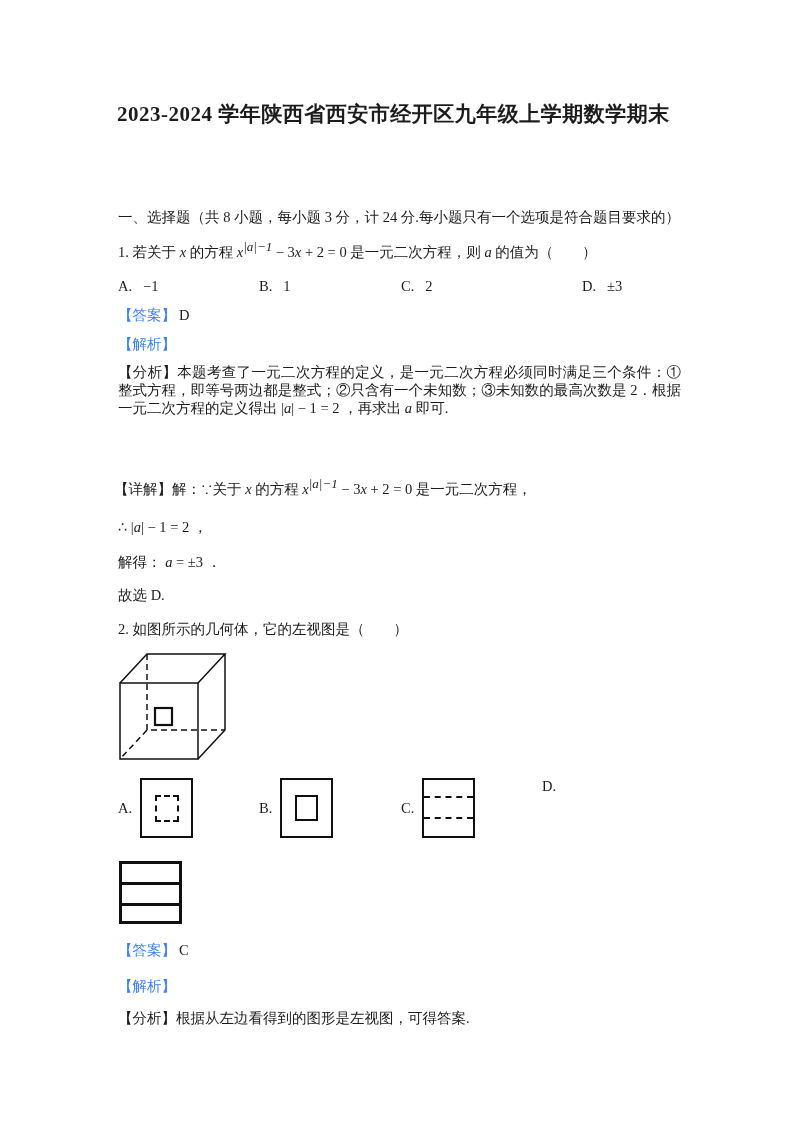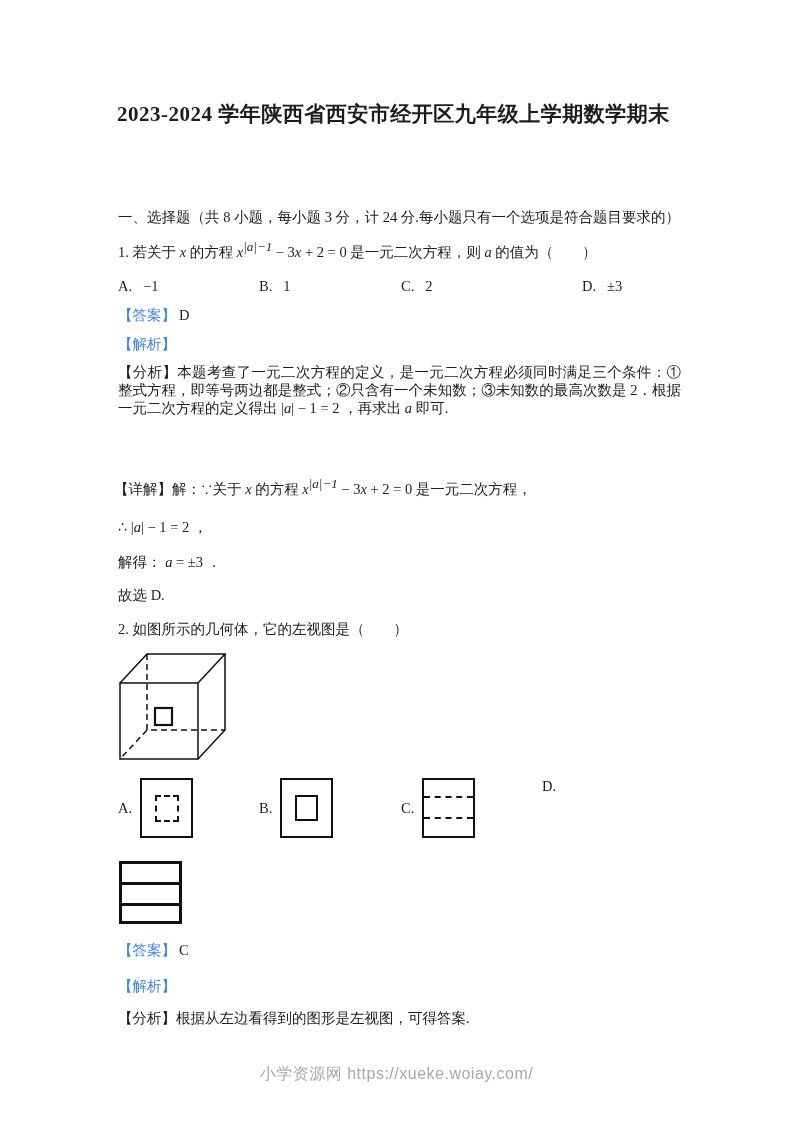--- a/index.html
+++ b/index.html
@@ -130,17 +130,14 @@
   </div>
 
   <div class="abs line" style="left:118px;top:939px;">
     <span class="blue">【答案】</span><span class="ans-value">C</span>
   </div>
 
   <div class="abs line blue" style="left:118px;top:975px;">【解析】</div>
 
   <div class="abs line" style="left:118px;top:1007px;">【分析】根据从左边看得到的图形是左视图，可得答案.</div>
 
-  <div class="abs footer">
-    <span>小学资源网 https://xueke.woiay.com/</span>
-  </div>
 
 </div>
 
 </body></html>

